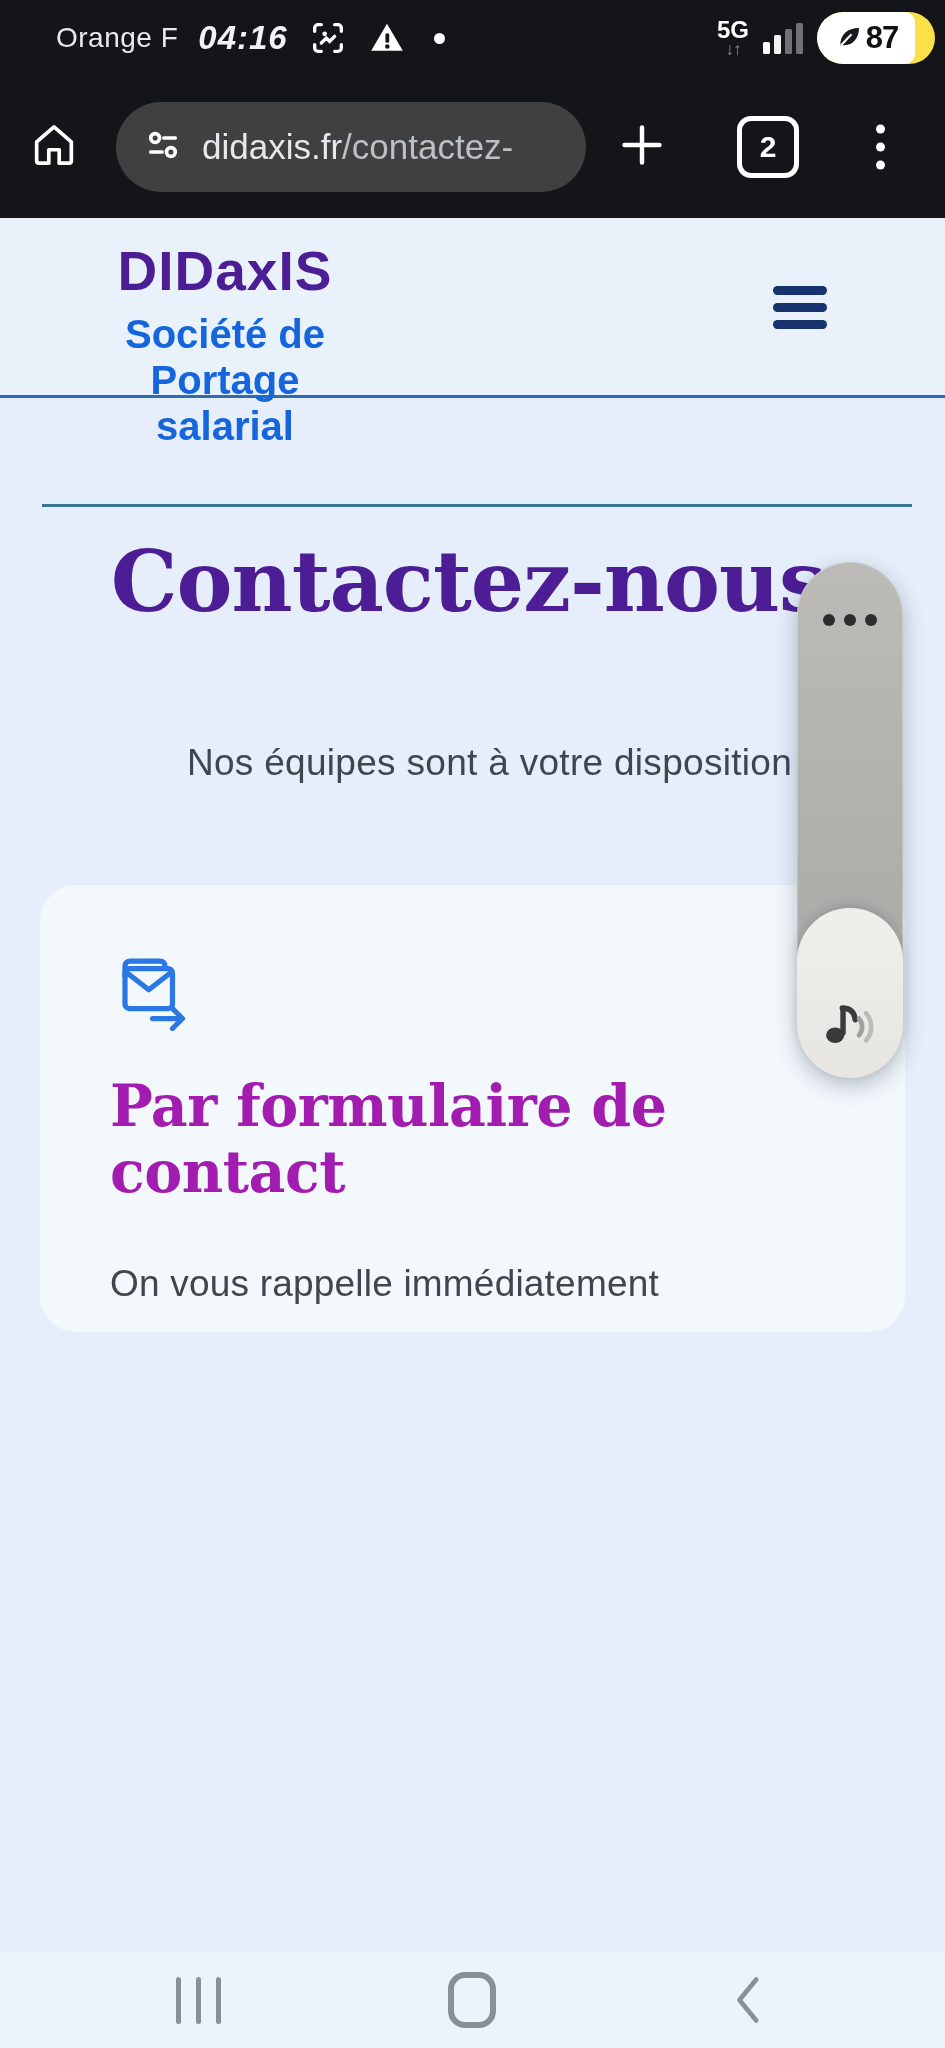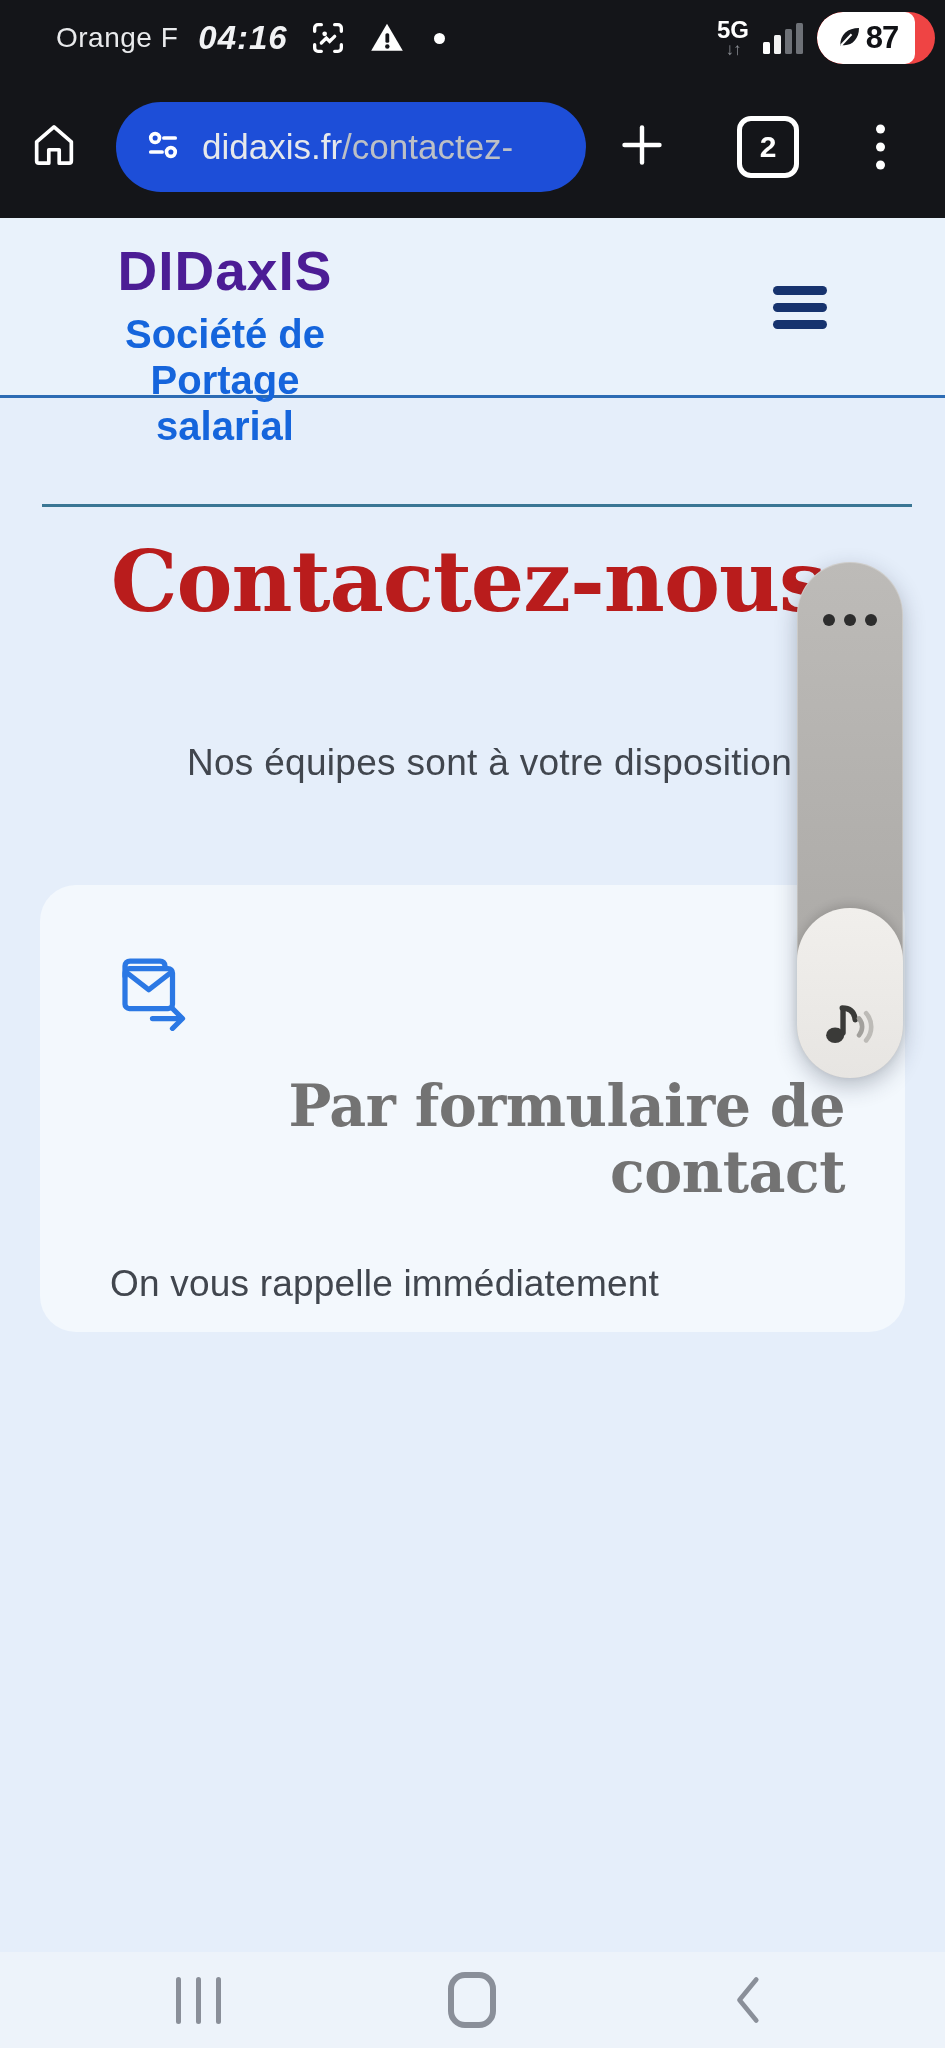--- a/index.html
+++ b/index.html
@@ -27,39 +27,39 @@
   .sb-5g .g{font-size:24px;font-weight:bold;color:#fff;}
   .sb-5g .arrows{font-size:17px;color:#8d9096;margin-top:-1px;letter-spacing:-1px;}
   .sig{display:flex;align-items:flex-end;gap:4px;height:32px;}
   .sig span{width:7px;border-radius:1.5px;display:block;}
   .sig .b1{height:12px;background:#ffffff;}
   .sig .b2{height:19px;background:#f2f2f2;}
   .sig .b3{height:25px;background:#6e7177;}
   .sig .b4{height:31px;background:#6e7177;}
   .battery{
     position:relative;height:52px;width:118px;border-radius:26px;
-    background:#ef4444;overflow:hidden;display:flex;align-items:center;
+    background:#fde047;overflow:hidden;display:flex;align-items:center;
   }
   .battery-fill{
     position:absolute;left:0;top:0;bottom:0;width:98px;
     background:#ffffff;border-radius:26px 10px 10px 26px;
     display:flex;align-items:center;justify-content:center;gap:2px;
   }
   .battery-num{color:#111216;font-size:31px;font-weight:bold;letter-spacing:-1px;}
 
   
   .toolbar{
     position:absolute;top:76px;left:0;width:945px;height:142px;
     background:#141519;
   }
   .toolbar .abs{position:absolute;top:50%;transform:translateY(-50%);}
   .home-btn{left:28px;}
   .urlpill{
     left:116px;width:470px;height:90px;border-radius:45px;
-    background:#1d4ed8;display:flex;align-items:center;
+    background:#404040;display:flex;align-items:center;
     padding:0 26px;box-sizing:border-box;gap:18px;
   }
   .url-text{font-size:35px;white-space:nowrap;overflow:hidden;}
   .url-domain{color:#e6e8eb;}
   .url-path{color:#bcc0c6;}
   .plus-btn{left:614px;}
   .tab-btn{
     left:737px;width:52px;height:52px;border:5px solid #fff;border-radius:14px;
     display:flex;align-items:center;justify-content:center;
   }
@@ -83,38 +83,37 @@
   .logo-tagline{
     margin-top:12px;font-size:40px;font-weight:bold;color:#1565dc;line-height:1.15;
   }
   .hamburger{position:absolute;right:118px;top:68px;display:flex;flex-direction:column;gap:8px;cursor:pointer;}
   .hamburger i{display:block;width:54px;height:9px;border-radius:5px;background:#16336e;}
 
   .hero-rule{position:absolute;left:42px;top:286px;width:870px;height:3px;background:#3a7694;}
   .hero-title{
     position:absolute;left:0;top:318px;width:936px;text-align:center;
     font-family:"DejaVu Serif", serif;font-weight:600;
-    font-size:84px;color:#b91c1c;line-height:1.1;letter-spacing:-1px;
+    font-size:84px;color:#4c1d95;line-height:1.1;letter-spacing:-1px;
   }
   .hero-sub{
     position:absolute;left:17px;top:524px;width:945px;text-align:center;
     font-size:37px;color:#41464e;letter-spacing:.3px;
   }
 
   .card{
     position:absolute;left:40px;top:667px;width:865px;height:447px;
     background:#f3f8fd;border-radius:36px;
     box-sizing:border-box;padding:66px 60px 0 70px;
   }
   .sec-icon{display:block;}
   .sec-title{
     font-family:"DejaVu Serif", serif;font-weight:600;
-    font-size:57px;color:#737373;letter-spacing:-.5px;line-height:1.15;
+    font-size:57px;color:#a21caf;letter-spacing:-.5px;line-height:1.15;
     margin:38px 0 0 0;
-    text-align:right;
   }
   .sec-desc{
     font-size:37px;color:#41464e;line-height:1.5;margin:52px 0 0 0;letter-spacing:.2px;
   }
   .section-plain{
     position:absolute;left:40px;top:1276px;width:830px;
     box-sizing:border-box;padding-left:66px;
   }
   .section-plain .sec-title{margin-top:30px;}
   .section-plain .sec-desc{margin-top:44px;max-width:770px;}

